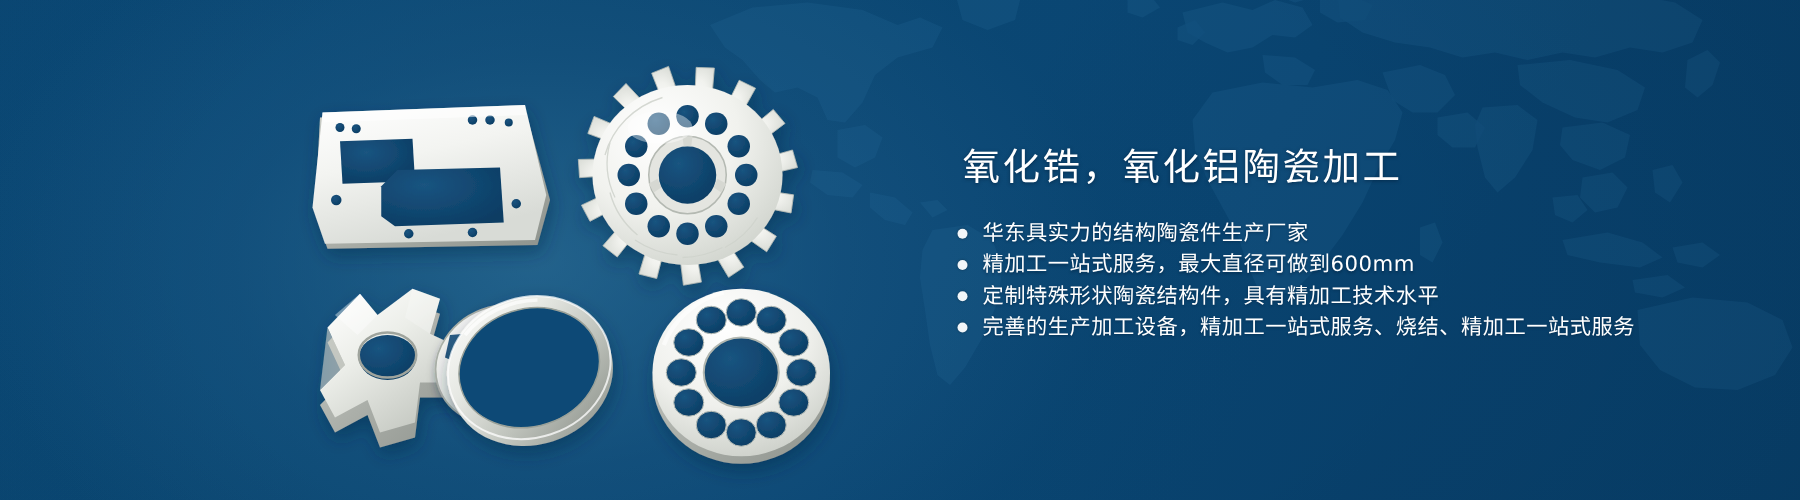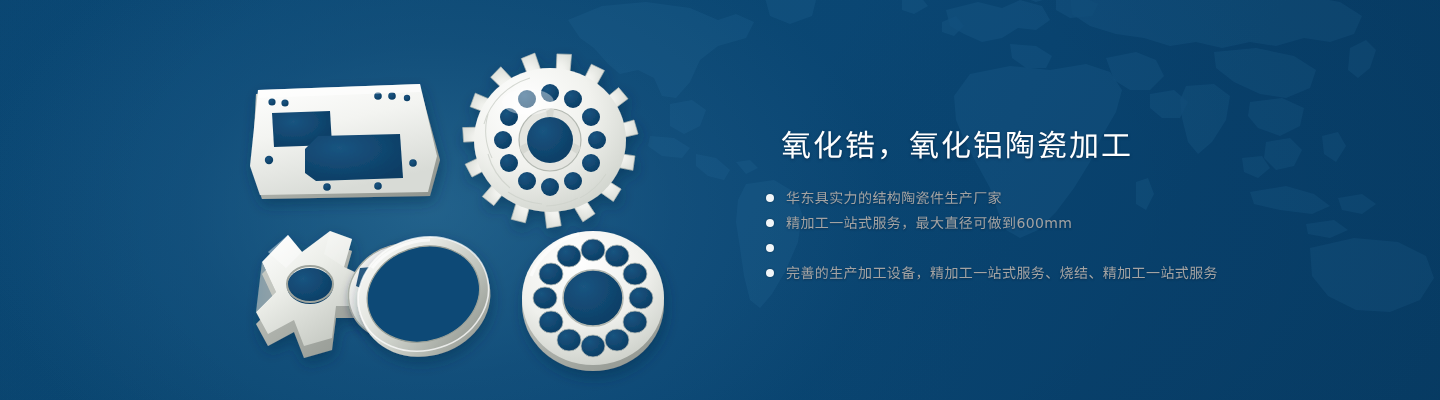--- a/index.html
+++ b/index.html
@@ -68,21 +68,21 @@
   .products svg { width: 100%; height: 100%; display: block; }
 
   
   .copy {
     position: absolute;
     left: 766px;
     top: 112px;
     width: 600px;
   }
   .headline {
-    margin: 15px;
+    margin: 4px;
     font-size: 30px;
     line-height: 38px;
     letter-spacing: 2px;
     font-weight: 400;
     color: #ffffff;
     text-shadow: 0 1px 3px rgba(0,26,50,0.55);
     white-space: nowrap;
   }
   .bullets {
     list-style: none;
@@ -99,23 +99,23 @@
   .bullet-dot {
     flex: 0 0 auto;
     width: 8px;
     height: 8px;
     border-radius: 50%;
     background: #f2f6f9;
     margin-right: 12px;
     box-shadow: 0 0 2px rgba(0,0,0,0.35);
   }
   .bullet-text {
-    font-size: 14px;
+    font-size: 17px;
     line-height: 22px;
-    color: #a3a3a3;
+    color: #ffffff;
     letter-spacing: 0.4px;
     white-space: nowrap;
     text-shadow: 0 1px 2px rgba(0,26,50,0.45);
   }
 </style>
 </head>
 <body>
 
 <div class="banner">
 
@@ -411,20 +411,21 @@
         <span class="bullet-text">华东具实力的结构陶瓷件生产厂家</span>
       </li>
 
       <li class="bullet">
         <span class="bullet-dot"></span>
         <span class="bullet-text">精加工一站式服务，最大直径可做到600mm</span>
       </li>
 
       <li class="bullet">
         <span class="bullet-dot"></span>
+        <span class="bullet-text">定制特殊形状陶瓷结构件，具有精加工技术水平</span>
       </li>
 
       <li class="bullet">
         <span class="bullet-dot"></span>
         <span class="bullet-text">完善的生产加工设备，精加工一站式服务、烧结、精加工一站式服务</span>
       </li>
 
     </ul>
   </div>
 

